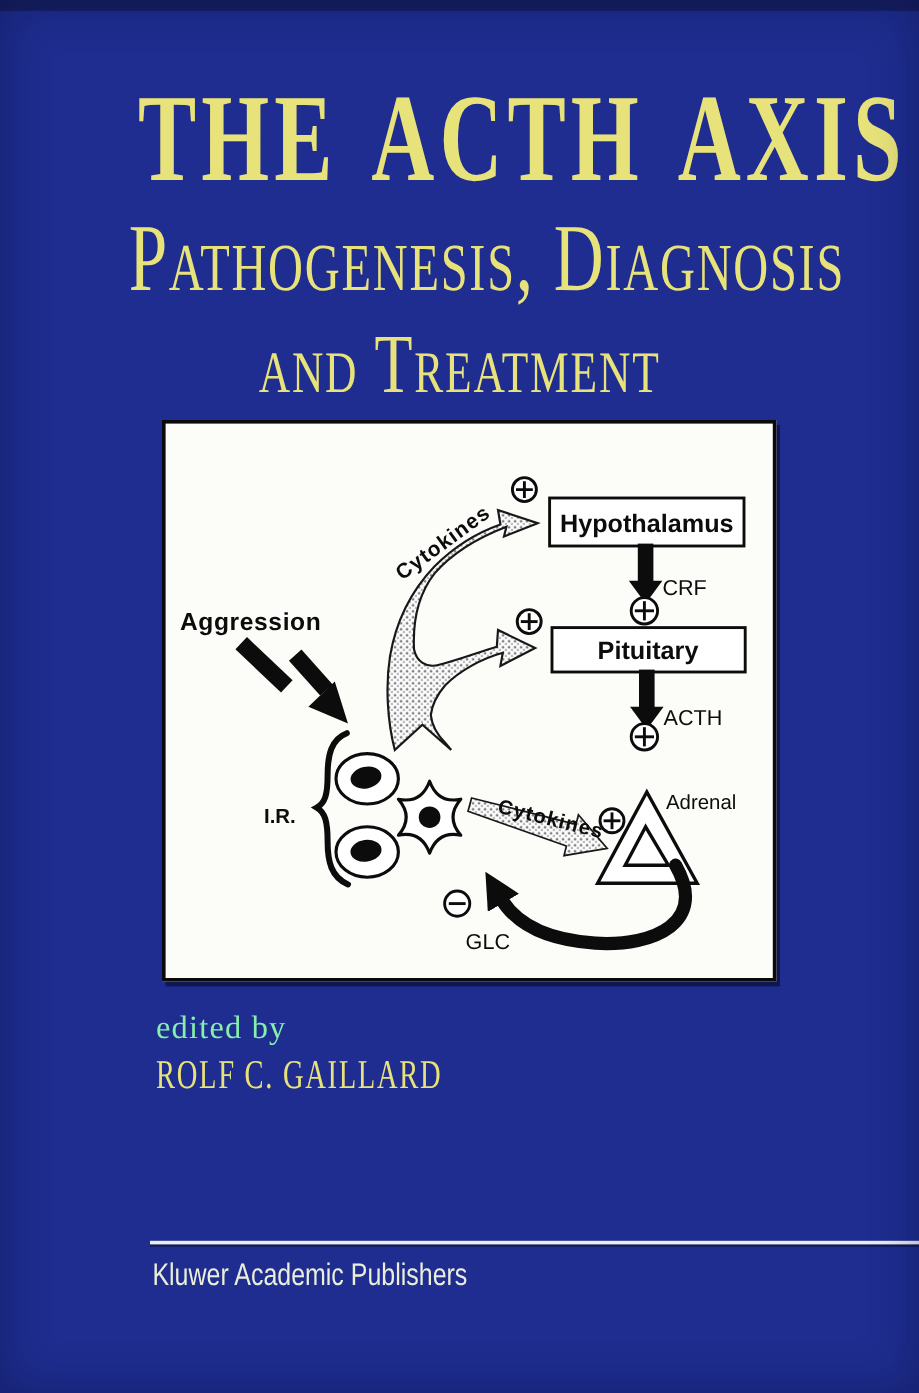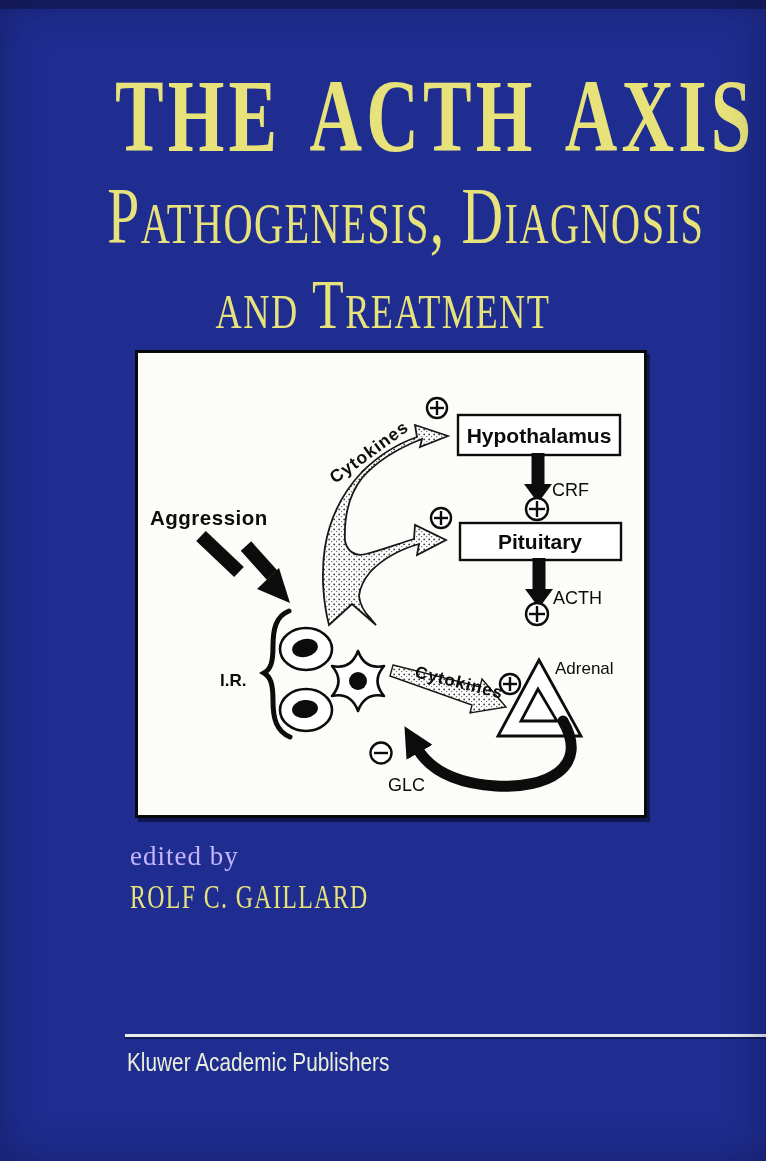--- a/index.html
+++ b/index.html
@@ -33,21 +33,21 @@
   }
 
   .panel{
     position:absolute;left:135px;top:350px;width:512px;height:468px;
     background:#fcfcf9;border:3px solid #0a0a0a;box-sizing:border-box;
     box-shadow:3px 4px 0 rgba(4,6,30,.55);
   }
   .panel svg{display:block;}
 
   .edited-by{
-    position:absolute;left:130px;top:842px;color:#c4b5fd;
+    position:absolute;left:130px;top:842px;color:#86efac;
     font-size:27px;line-height:1.1;letter-spacing:1px;
   }
   .editor{
     position:absolute;left:130px;top:878px;color:#e8e27b;
     font-size:34px;line-height:1.1;letter-spacing:2px;white-space:nowrap;
     transform:scaleX(.70);transform-origin:0 0;
   }
   .rule{
     position:absolute;left:125px;top:1034px;width:641px;height:3px;
     background:#e9edf2;box-shadow:0 2px 0 #131c5a;

